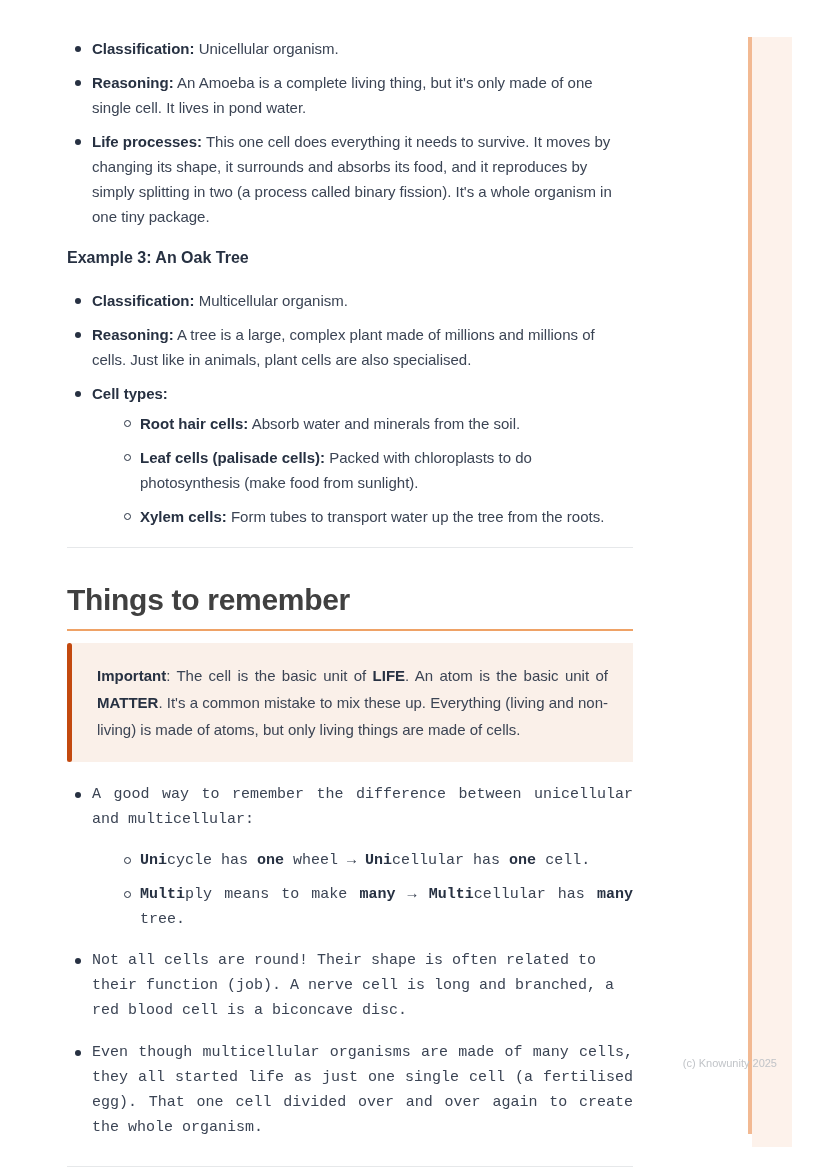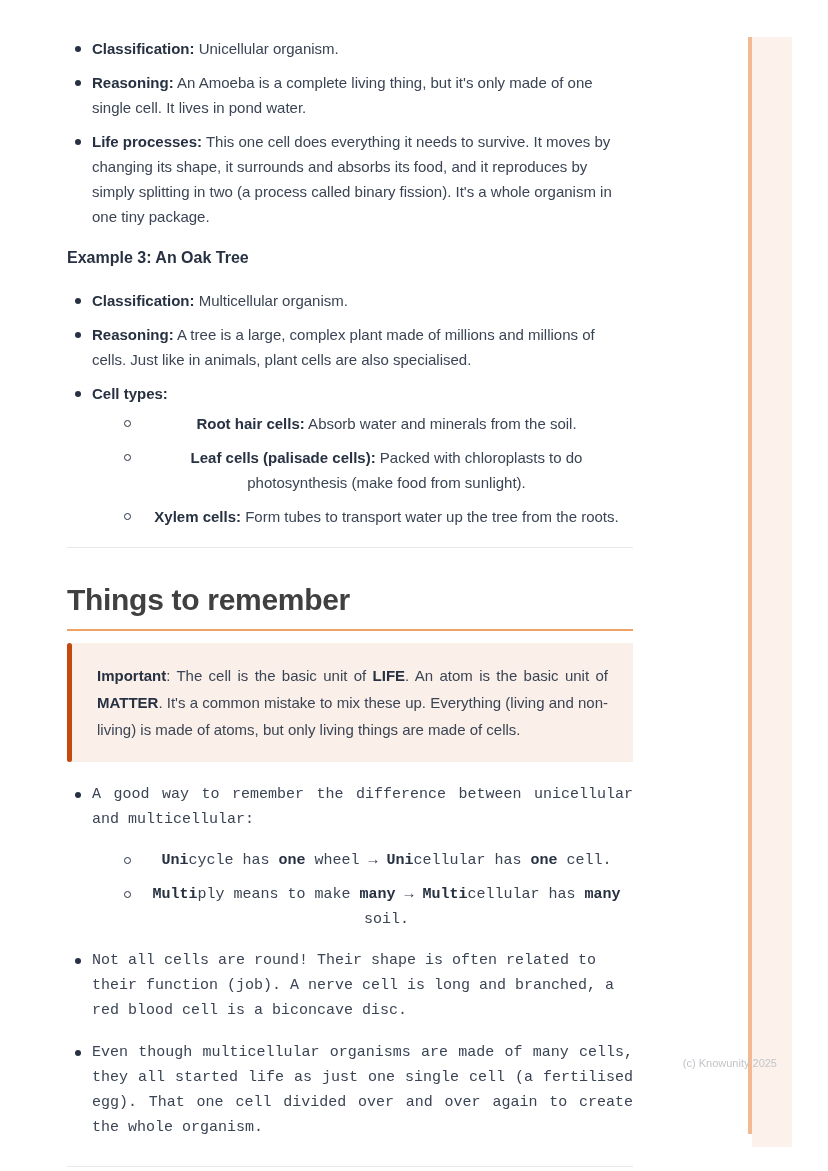--- a/index.html
+++ b/index.html
@@ -16,21 +16,21 @@
   }
   strong{font-weight:700;color:#273142;}
   p{margin:0;}
   
   .li1{position:relative;padding-left:25px;margin:0 0 9px 0;}
   .li1::before{
     content:"";position:absolute;left:8px;top:10px;
     width:6px;height:6px;border-radius:50%;background:#273142;
   }
   
-  .li2{position:relative;padding-left:48px;margin:0 0 9px 0;text-align:center;}
+  .li2{position:relative;padding-left:48px;margin:0 0 9px 0;}
   .li2::before{
     content:"";position:absolute;left:32px;top:9px;
     width:7px;height:7px;border-radius:50%;
     border:1.5px solid #273142;box-sizing:border-box;background:transparent;
   }
   .sublist{margin-top:5px;}
   .example-heading{
     font-size:16px;line-height:22px;font-weight:700;color:#273142;
     margin:18px 0 19px 0;
   }
@@ -122,21 +122,21 @@
 
   <div class="callout">
     <p><strong>Important</strong><span>: The cell is the basic unit of </span><strong>LIFE</strong><span>. An atom is the basic unit of </span><strong>MATTER</strong><span>. It's a common mistake to mix these up. Everything (living and non-living) is made of atoms, but only living things are made of cells.</span></p>
   </div>
 
   <div class="remember-list">
     <div class="li1 justify">
       <span>A good way to remember the difference between unicellular and multicellular:</span>
       <div class="sublist gap16">
         <div class="li2"><strong>Uni</strong><span>cycle has </span><strong>one</strong><span> wheel → </span><strong>Uni</strong><span>cellular has </span><strong>one</strong><span> cell.</span></div>
-        <div class="li2"><strong>Multi</strong><span>ply means to make </span><strong>many</strong><span> → </span><strong>Multi</strong><span>cellular has </span><strong>many</strong><span> soil.</span></div>
+        <div class="li2"><strong>Multi</strong><span>ply means to make </span><strong>many</strong><span> → </span><strong>Multi</strong><span>cellular has </span><strong>many</strong><span> tree.</span></div>
       </div>
     </div>
     <div class="li1 gap16">
       <span>Not all cells are round! Their shape is often related to their function (job). A nerve cell is long and branched, a red blood cell is a biconcave disc.</span>
     </div>
     <div class="li1 justify gap17">
       <span>Even though multicellular organisms are made of many cells, they all started life as just one single cell (a fertilised egg). That one cell divided over and over again to create the whole organism.</span>
     </div>
   </div>
 

